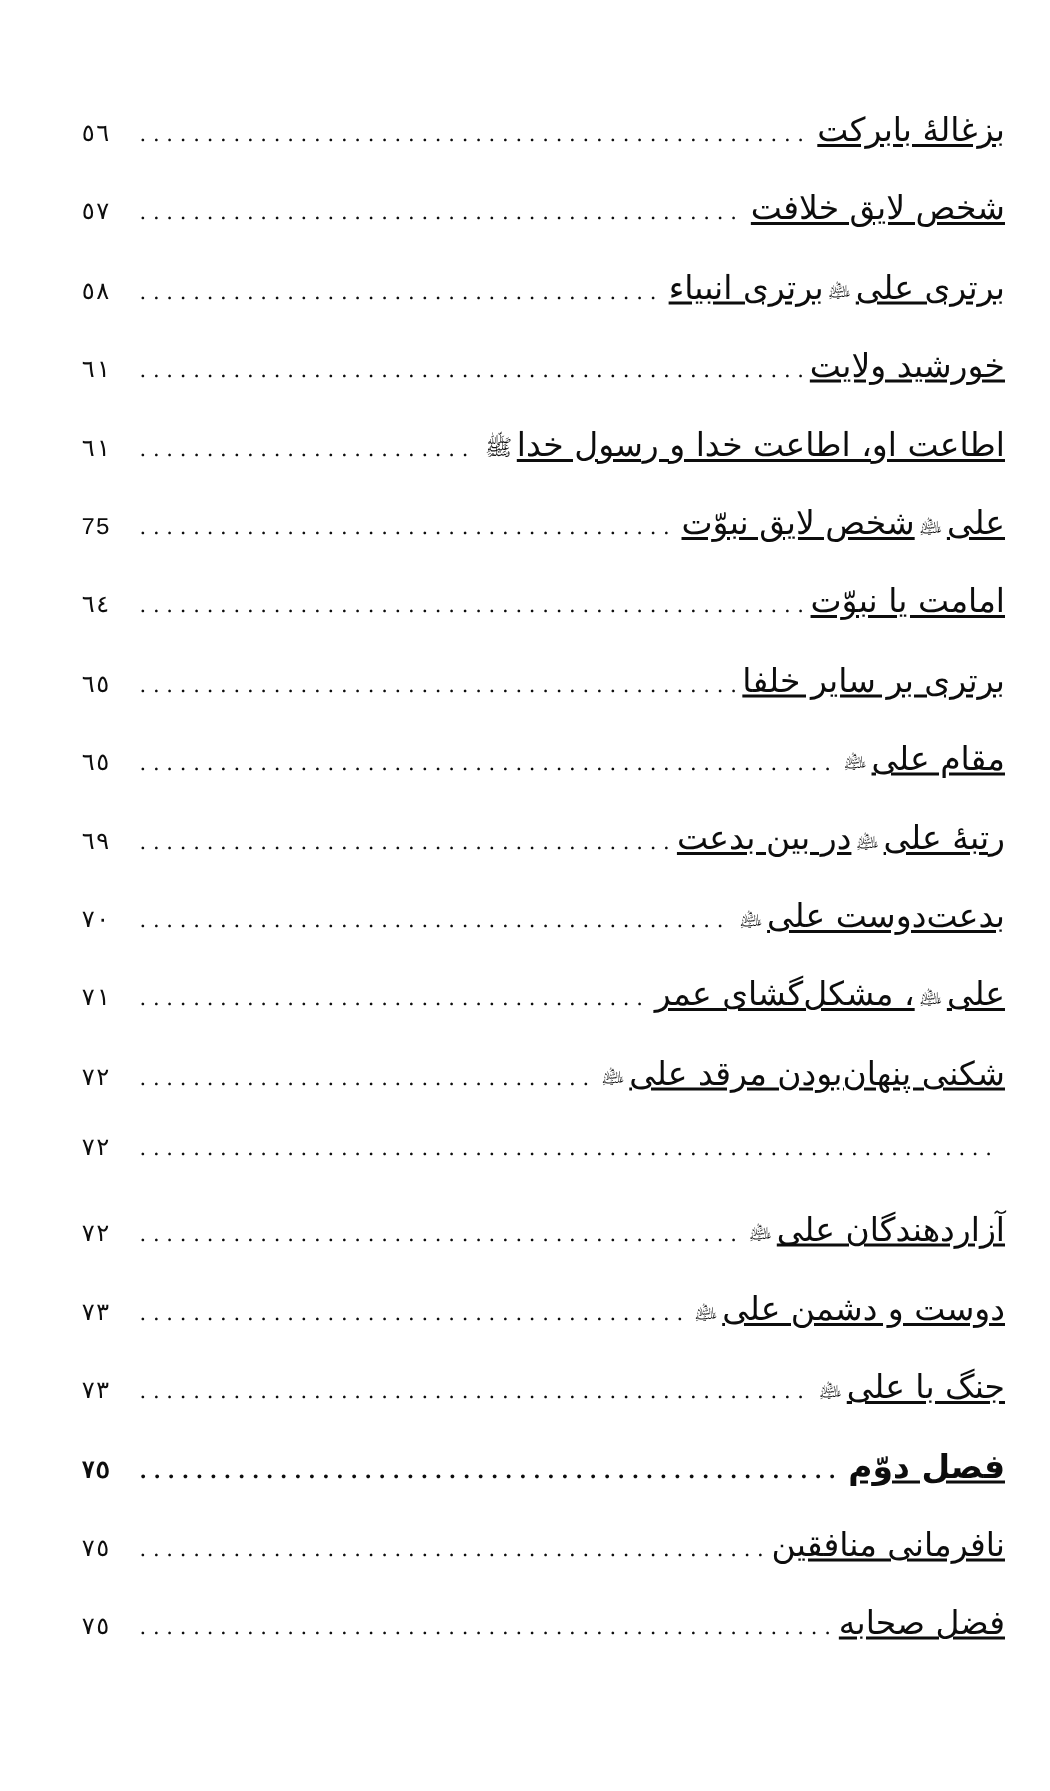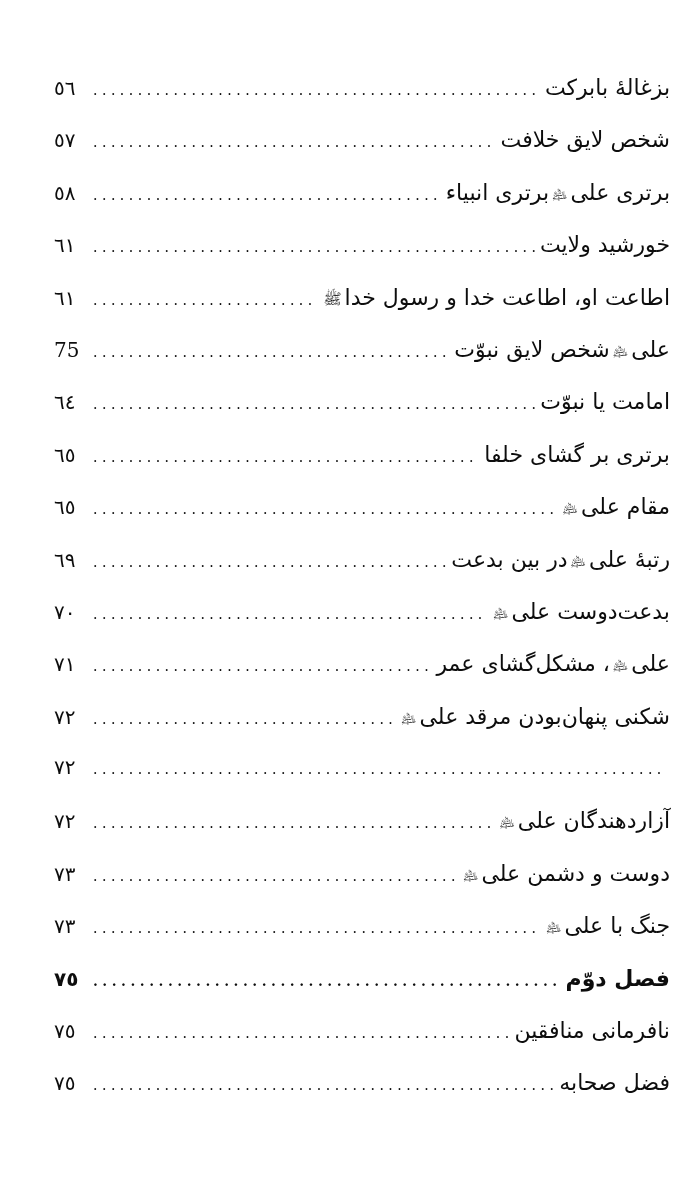--- a/index.html
+++ b/index.html
@@ -25,42 +25,44 @@
     align-items: baseline;
     height: 52.4px;
     box-sizing: border-box;
     padding-top: 8px;
     white-space: nowrap;
   }
   .toc-row .title {
     font-size: 22px;
     line-height: 1.25;
     letter-spacing: 0;
+    text-decoration: underline;
   }
   .toc-row .hon {
     font-size: 12px;
     margin: 0 3px;
     vertical-align: 1px;
     display: inline-block;
   }
   .toc-row .hon.big { font-size: 15px; }
   .toc-row .dots {
     flex: 1 1 0;
     min-width: 0;
     overflow: hidden;
     font-size: 14px;
     letter-spacing: 4.5px;
     margin: 0 5px;
     direction: ltr;
     text-align: left;
   }
   .toc-row .page-num {
-    font-size: 20px;
+    font-size: 16px;
     min-width: 34px;
     text-align: left;
+    font-family: Liberation Mono, monospace;
   }
   .toc-row.bold .title,
   .toc-row.bold .page-num,
   .toc-row.bold .dots {
     font-weight: 700;
   }
 </style>
 </head>
 <body>
 
@@ -95,21 +97,21 @@
     <span class="title"><span class="t1">علی</span><span class="hon">﵇</span><span class="t2">شخص لایق نبوّت</span></span>
     <span class="dots">............................................................................................................................................</span>
     <span class="page-num">75</span>
   </div>
       <div class="toc-row">
     <span class="title"><span class="t1">امامت یا نبوّت</span></span>
     <span class="dots">............................................................................................................................................</span>
     <span class="page-num">٦٤</span>
   </div>
       <div class="toc-row">
-    <span class="title"><span class="t1">برتری بر گشای خلفا</span></span>
+    <span class="title"><span class="t1">برتری بر سایر خلفا</span></span>
     <span class="dots">............................................................................................................................................</span>
     <span class="page-num">٦٥</span>
   </div>
       <div class="toc-row">
     <span class="title"><span class="t1">مقام علی</span><span class="hon">﵇</span></span>
     <span class="dots">............................................................................................................................................</span>
     <span class="page-num">٦٥</span>
   </div>
       <div class="toc-row">
     <span class="title"><span class="t1">رتبهٔ علی</span><span class="hon">﵇</span><span class="t2">در بین بدعت</span></span>

